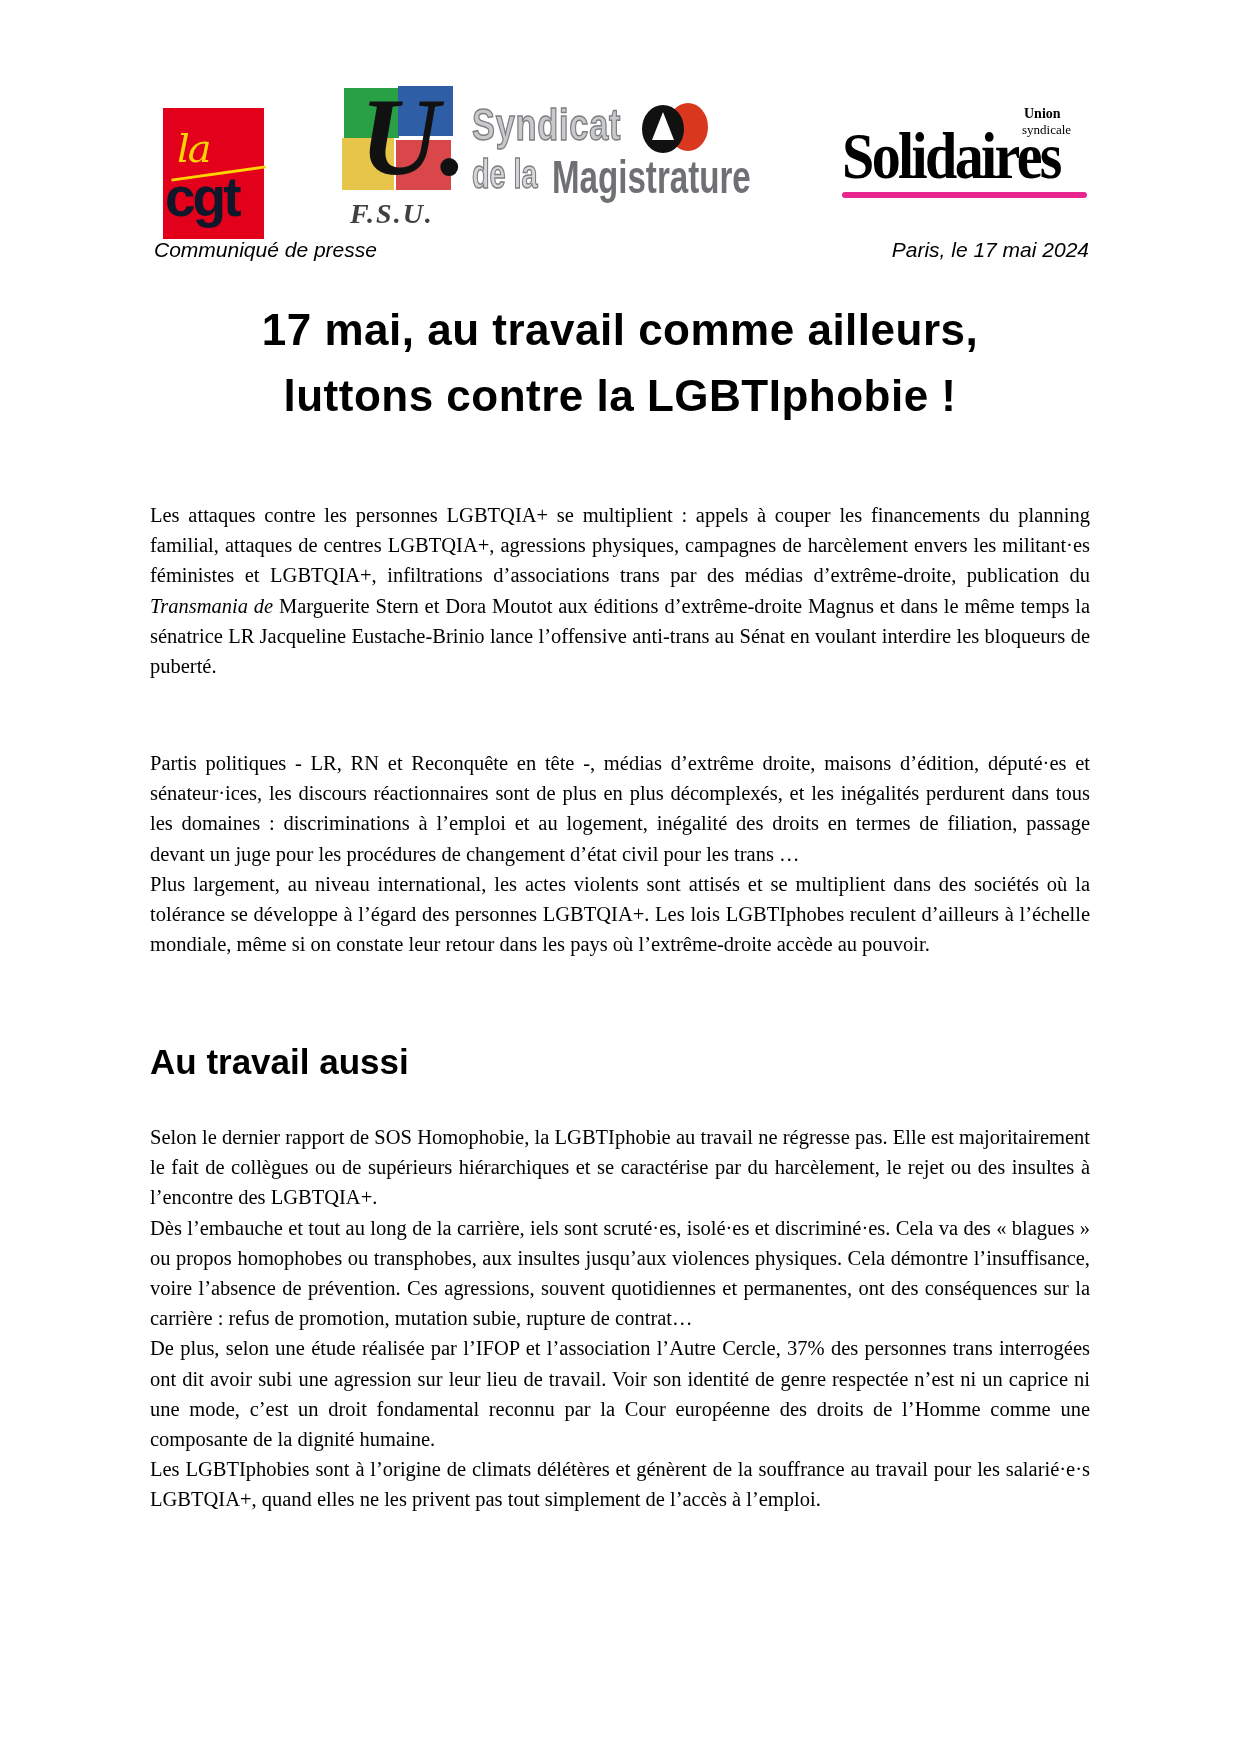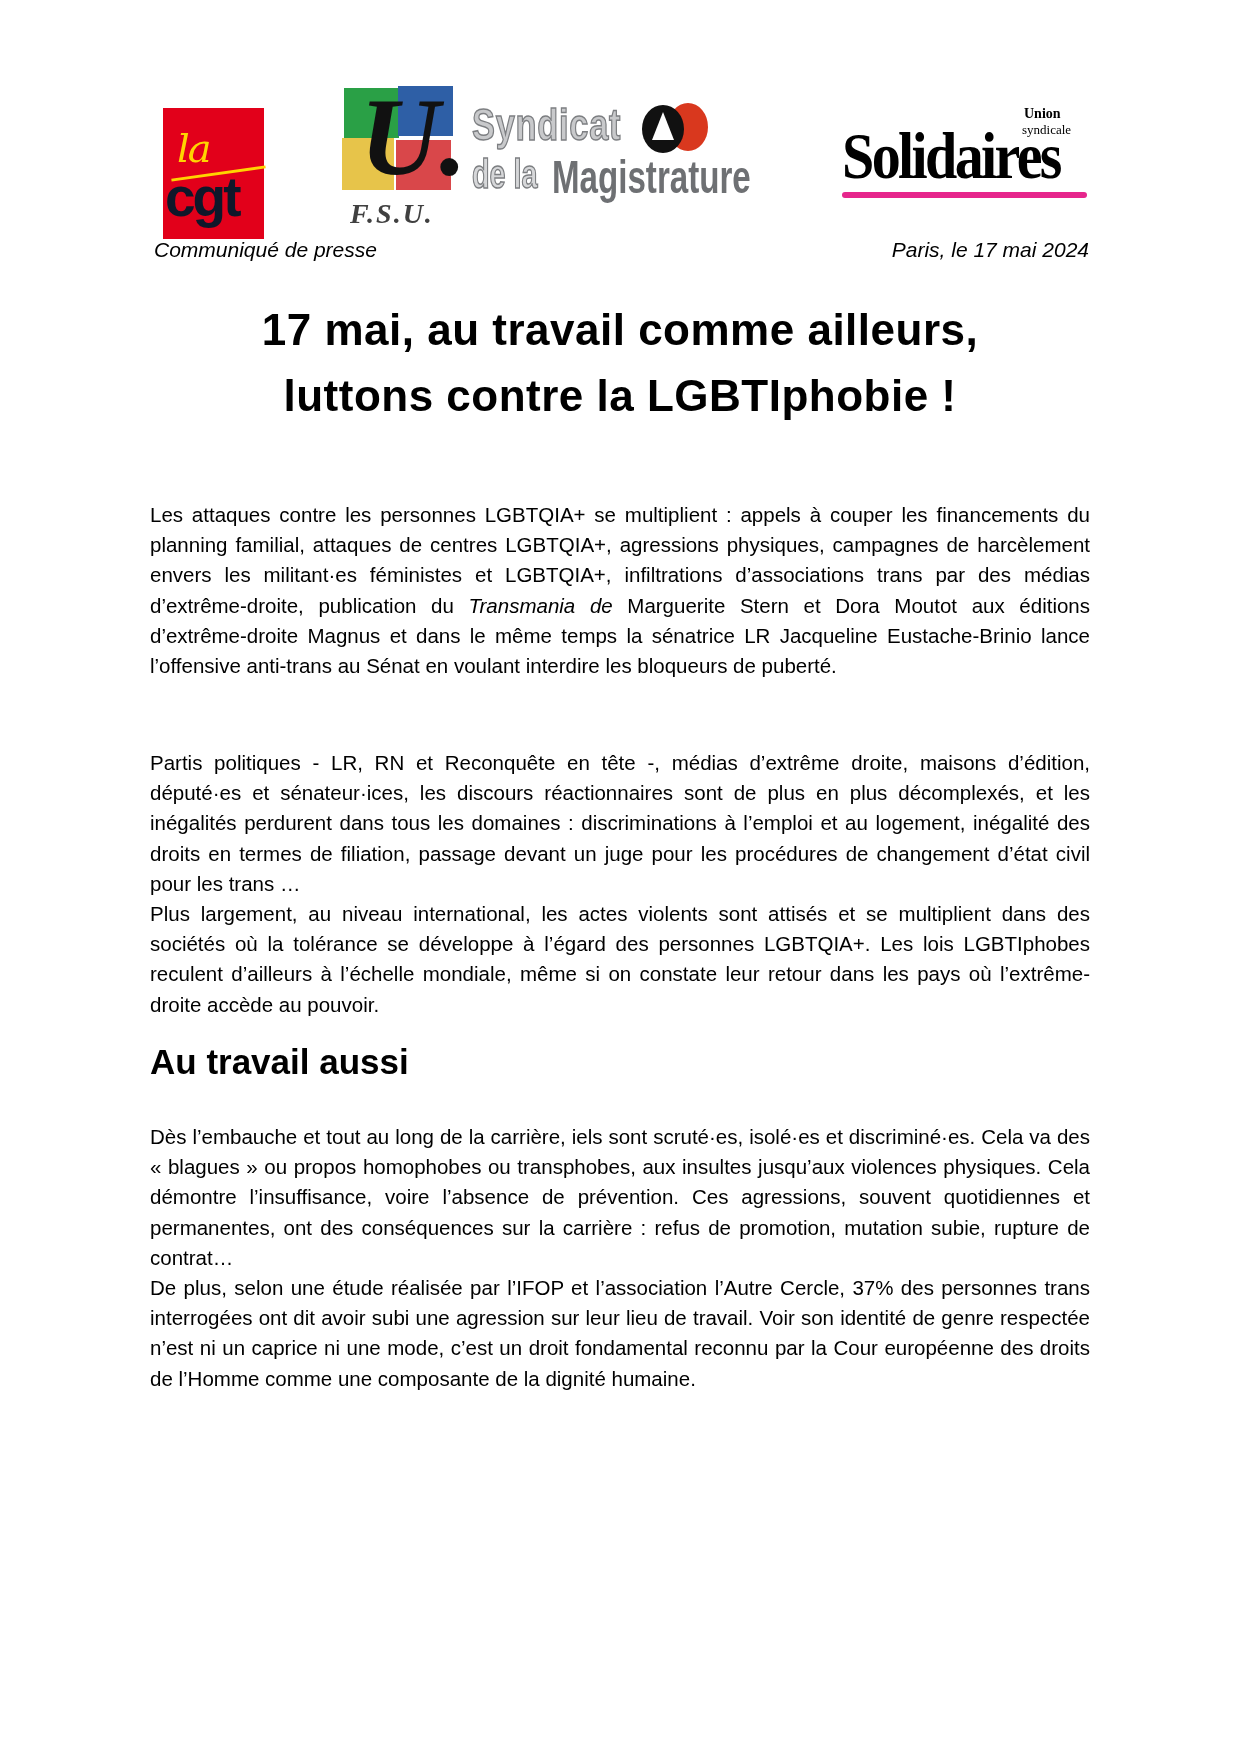--- a/index.html
+++ b/index.html
@@ -32,21 +32,21 @@
     #sol .un { position: absolute; left: 182px; top: 2px; font-family: "Liberation Serif", serif; font-weight: bold; font-size: 14px; }
     #sol .sy { position: absolute; left: 180px; top: 18px; font-family: "Liberation Serif", serif; font-size: 13px; }
     #sol .main { position: absolute; left: 0; top: 14px; font-family: "Liberation Serif", serif; font-weight: bold; font-size: 66px; letter-spacing: -3px; transform: scaleX(0.88); transform-origin: left; }
     #sol .bar { position: absolute; left: 0; top: 88px; width: 245px; height: 6px; background: #e6268c; border-radius: 3px; }
     .meta { position: absolute; top: 238px; font-family: "Liberation Sans", sans-serif; font-style: italic; font-size: 21px; }
     #meta-left { left: 154px; }
     #meta-right { right: 152px; }
     .title { position: absolute; left: 140px; width: 960px; text-align: center; font-family: "Liberation Sans", sans-serif; font-weight: bold; font-size: 44px; letter-spacing: 0.5px; }
     #title1 { top: 305px; }
     #title2 { top: 371px; }
-    .body { position: absolute; left: 150px; width: 940px; font-family: Liberation Sans, sans-serif; font-size: 20.5px; line-height: 30.2px; text-align: justify; }
+    .body { position: absolute; left: 150px; width: 940px; font-family: Liberation Serif, serif; font-size: 20.5px; line-height: 30.2px; text-align: justify; }
     .body p { margin: 0; }
     #block1 { top: 500px; }
     #block2 { top: 740px; margin-top: 8px; }
     #heading2 { position: absolute; left: 150px; top: 1042px; font-family: "Liberation Sans", sans-serif; font-weight: bold; font-size: 35px; }
     #block3 { top: 1122px; }
   </style>
 </head>
 <body>
 
 <div class="logo" id="cgt">
@@ -91,15 +91,17 @@
 </div>
 
 <div class="body" id="block2">
   <p>Partis politiques - LR, RN et Reconquête en tête -, médias d’extrême droite, maisons d’édition, député·es et sénateur·ices, les discours réactionnaires sont de plus en plus décomplexés, et les inégalités perdurent dans tous les domaines : discriminations à l’emploi et au logement, inégalité des droits en termes de filiation, passage devant un juge pour les procédures de changement d’état civil pour les trans …</p>
   <p>Plus largement, au niveau international, les actes violents sont attisés et se multiplient dans des sociétés où la tolérance se développe à l’égard des personnes LGBTQIA+. Les lois LGBTIphobes reculent d’ailleurs à l’échelle mondiale, même si on constate leur retour dans les pays où l’extrême-droite accède au pouvoir.</p>
 </div>
 
 <div id="heading2">Au travail aussi</div>
 
 <div class="body" id="block3">
+  <p>Selon le dernier rapport de SOS Homophobie, la LGBTIphobie au travail ne régresse pas. Elle est majoritairement le fait de collègues ou de supérieurs hiérarchiques et se caractérise par du harcèlement, le rejet ou des insultes à l’encontre des LGBTQIA+.</p>
   <p>Dès l’embauche et tout au long de la carrière, iels sont scruté·es, isolé·es et discriminé·es. Cela va des « blagues » ou propos homophobes ou transphobes, aux insultes jusqu’aux violences physiques. Cela démontre l’insuffisance, voire l’absence de prévention. Ces agressions, souvent quotidiennes et permanentes, ont des conséquences sur la carrière : refus de promotion, mutation subie, rupture de contrat…</p>
   <p>De plus, selon une étude réalisée par l’IFOP et l’association l’Autre Cercle, 37% des personnes trans interrogées ont dit avoir subi une agression sur leur lieu de travail. Voir son identité de genre respectée n’est ni un caprice ni une mode, c’est un droit fondamental reconnu par la Cour européenne des droits de l’Homme comme une composante de la dignité humaine.</p>
+  <p>Les LGBTIphobies sont à l’origine de climats délétères et génèrent de la souffrance au travail pour les salarié·e·s LGBTQIA+, quand elles ne les privent pas tout simplement de l’accès à l’emploi.</p>
 </div>
 
 </body></html>

